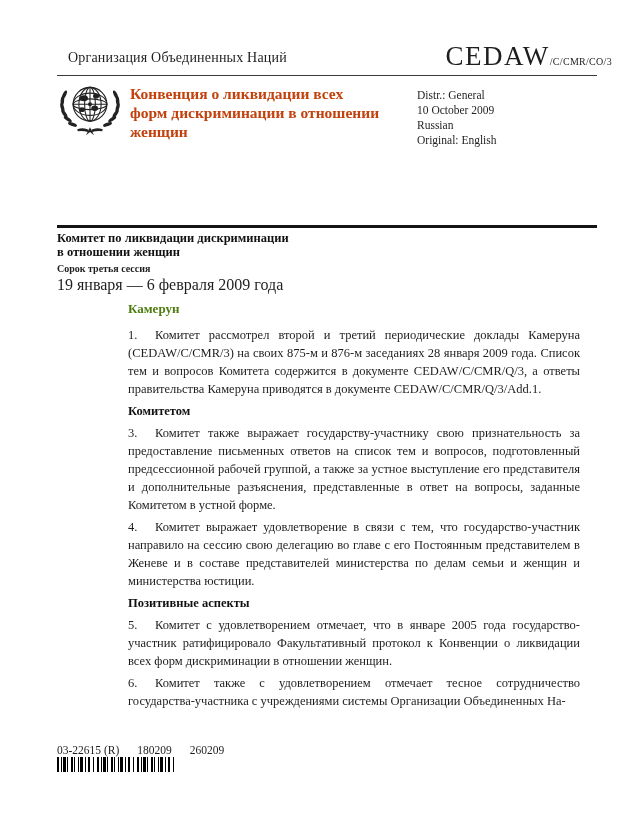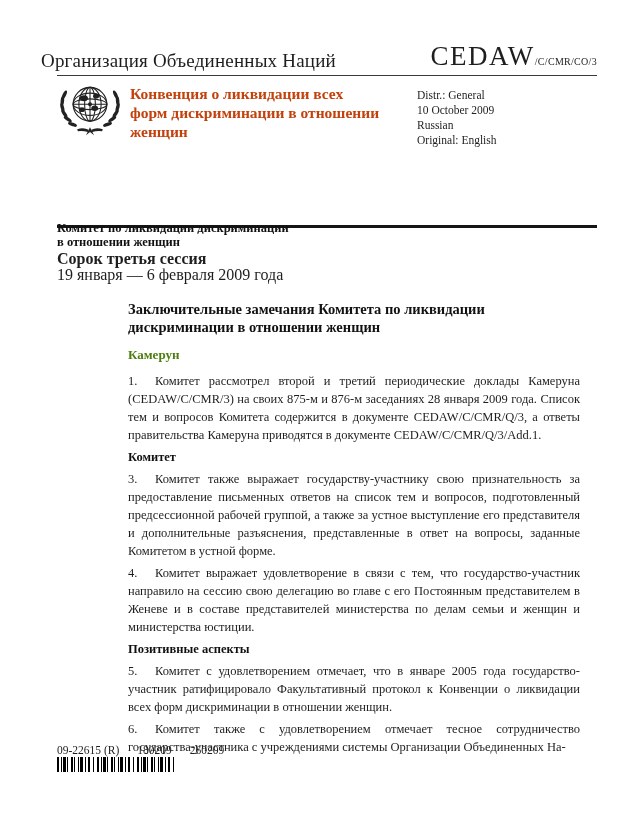--- a/index.html
+++ b/index.html
@@ -3,37 +3,37 @@
 <meta charset="utf-8">
 <style>
   html,body{margin:0;padding:0;background:#e9e9e9;}
   #page{
     position:relative;width:640px;height:828px;margin:0 auto;
     background:#ffffff;color:#1e1e1e;
     font-family:"Liberation Serif","DejaVu Serif",serif;
     overflow:hidden;
   }
   
-  #org-name{position:absolute;left:41px;top:50px;font-size:19px;letter-spacing:.2px;text-align:right;}
-  #doc-symbol{position:absolute;right:43px;top:41px;white-space:nowrap;}
+  #org-name{position:absolute;left:68px;top:50px;font-size:14px;letter-spacing:.2px;text-align:right;}
+  #doc-symbol{position:absolute;right:28px;top:41px;white-space:nowrap;}
   #doc-symbol .big{font-size:27px;letter-spacing:1.5px;}
   #doc-symbol .small{font-size:10px;letter-spacing:.3px;}
   #rule-thin{position:absolute;left:57px;top:75px;width:540px;height:1px;background:#3a3a3a;}
   
   #emblem{position:absolute;left:56px;top:80px;}
   #conv-title{
     position:absolute;left:130px;top:84px;width:250px;
     font-size:15.5px;font-weight:bold;line-height:19px;color:#c2410c;
   }
   #distr-block{position:absolute;left:417px;top:88px;font-size:11.5px;line-height:15px;}
   
   #rule-thick{position:absolute;left:57px;top:225px;width:540px;height:3px;background:#151515;}
-  #committee{position:absolute;left:57px;top:222px;line-height:13.5px;}
+  #committee{position:absolute;left:57px;top:232px;line-height:13.5px;}
   #committee .cname{font-weight:bold;font-size:12.5px;color:#111;}
-  #committee .session{font-weight:bold;font-size:16px;margin-top:3px;}
+  #committee .session{font-weight:bold;font-size:10px;margin-top:3px;}
   #committee .dates{font-size:16px;margin-top:2px;}
   
   #body{position:absolute;left:128px;top:301px;width:452px;}
   #main-title{font-size:14.5px;font-weight:bold;line-height:17.5px;color:#111;margin:0 0 11px;}
   #country-heading{font-size:13px;font-weight:bold;color:#4d7c0f;margin:0 0 9px;}
   .para{font-size:12.5px;line-height:18px;text-align:justify;margin:0 0 4px;}
   .para .pnum{display:inline-block;width:27px;}
   .sec-heading{font-size:12.5px;font-weight:bold;color:#111;margin:6px 0 5px;}
   
   #footer-text{position:absolute;left:57px;top:744px;font-size:11.5px;white-space:nowrap;}
@@ -104,35 +104,34 @@
 
   <div id="rule-thick"></div>
   <div id="committee">
     <div class="cname">Комитет по ликвидации дискриминации</div>
     <div class="cname">в отношении женщин</div>
     <div class="session">Сорок третья сессия</div>
     <div class="dates">19 января — 6 февраля 2009 года</div>
   </div>
 
   <div id="body">
-    <div id="main-title">Заключительные замечания Комитета по ликвидации дискриминации в отношении женщин</div>
     <div id="country-heading">Камерун</div>
 
     <p class="para"><span class="pnum">1.</span><span>Комитет рассмотрел второй и третий периодические доклады Камеруна (CEDAW/C/CMR/3) на своих 875-м и 876-м заседаниях 28 января 2009 года. Список тем и вопросов Комитета содержится в документе CEDAW/C/CMR/Q/3, а ответы правительства Камеруна приводятся в документе CEDAW/C/CMR/Q/3/Add.1.</span></p>
 
-    <div class="sec-heading">Комитет</div>
+    <div class="sec-heading">Комитетом</div>
 
 
     <p class="para"><span class="pnum">3.</span><span>Комитет также выражает государству-участнику свою признательность за предоставление письменных ответов на список тем и вопросов, подготовленный предсессионной рабочей группой, а также за устное выступление его представителя и дополнительные разъяснения, представленные в ответ на вопросы, заданные Комитетом в устной форме.</span></p>
 
     <p class="para"><span class="pnum">4.</span><span>Комитет выражает удовлетворение в связи с тем, что государство-участник направило на сессию свою делегацию во главе с его Постоянным представителем в Женеве и в составе представителей министерства по делам семьи и женщин и министерства юстиции.</span></p>
 
     <div class="sec-heading">Позитивные аспекты</div>
 
     <p class="para"><span class="pnum">5.</span><span>Комитет с удовлетворением отмечает, что в январе 2005 года государство-участник ратифицировало Факультативный протокол к Конвенции о ликвидации всех форм дискриминации в отношении женщин.</span></p>
 
     <p class="para"><span class="pnum">6.</span><span>Комитет также с удовлетворением отмечает тесное сотрудничество государства-участника с учреждениями системы Организации Объединенных На-</span></p>
   </div>
 
-  <div id="footer-text"><span>09-22615 (R)</span><span class="gap"></span><span>180209</span><span class="gap"></span><span>260209</span></div>
+  <div id="footer-text"><span>03-22615 (R)</span><span class="gap"></span><span>180209</span><span class="gap"></span><span>260209</span></div>
   <div id="barcode"></div>
 
 </div>
 
 </body></html>

